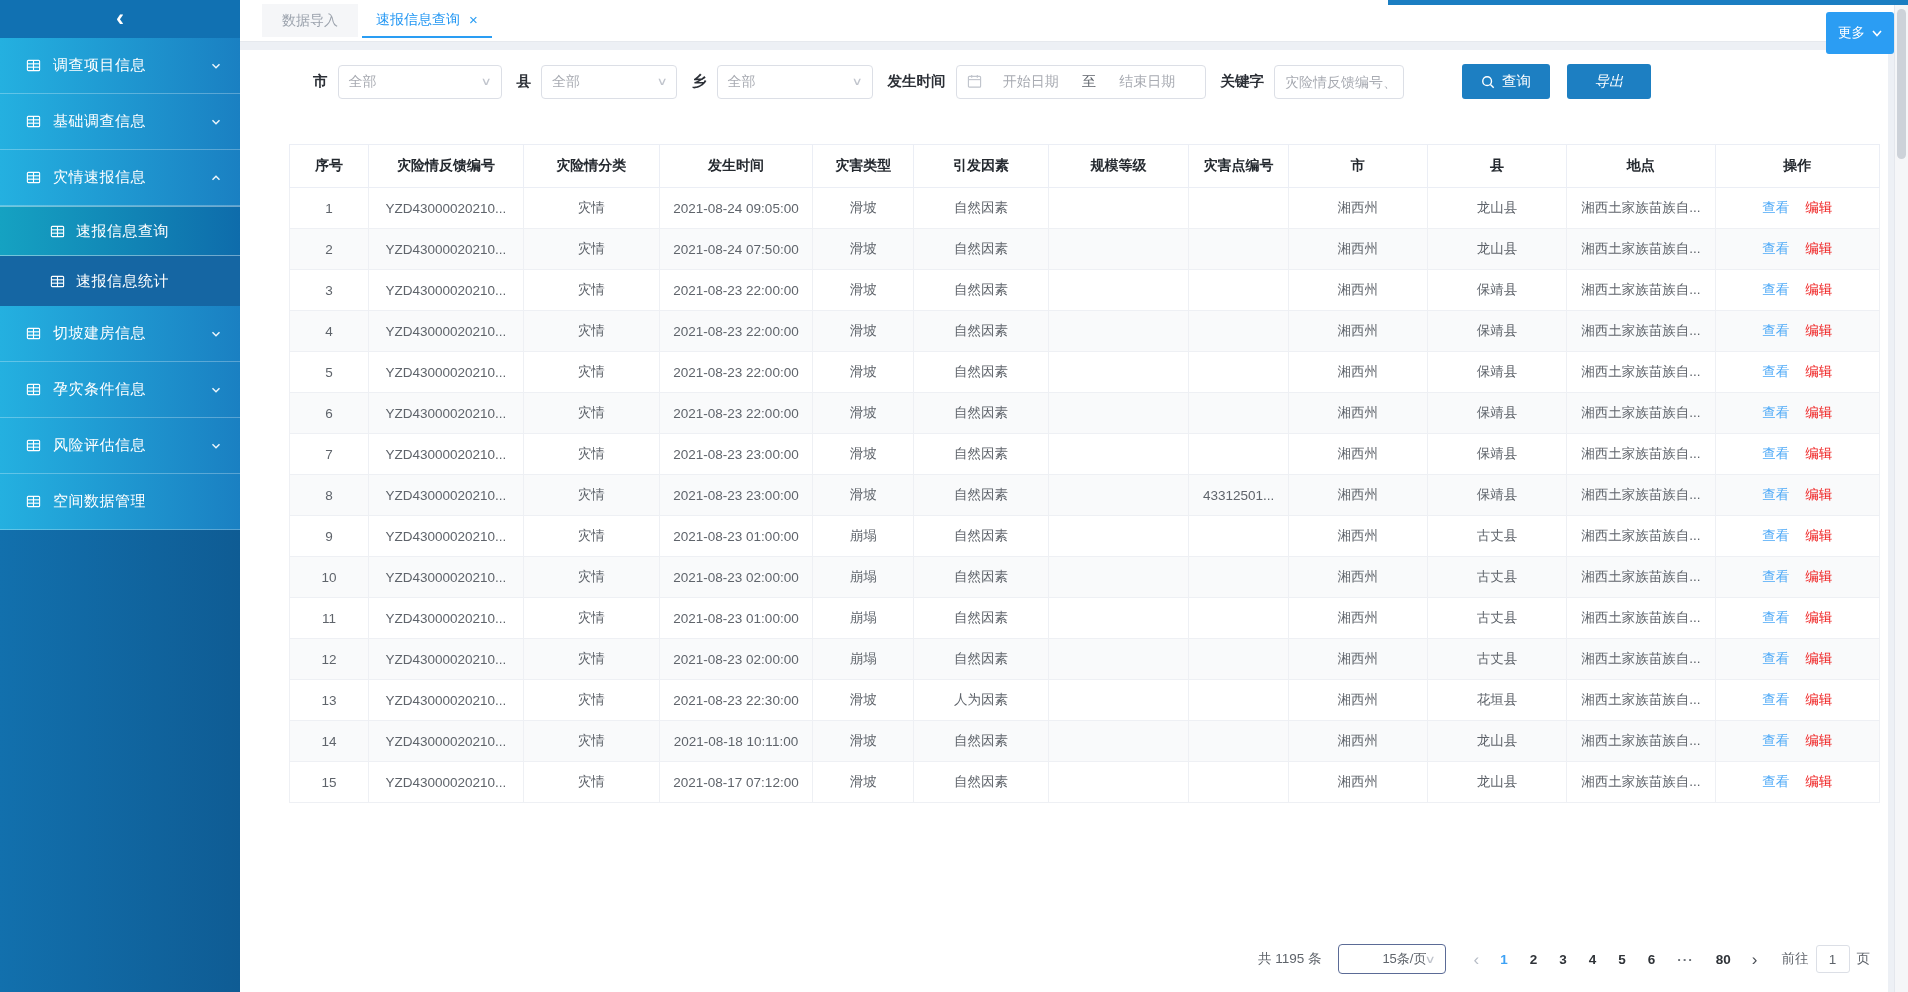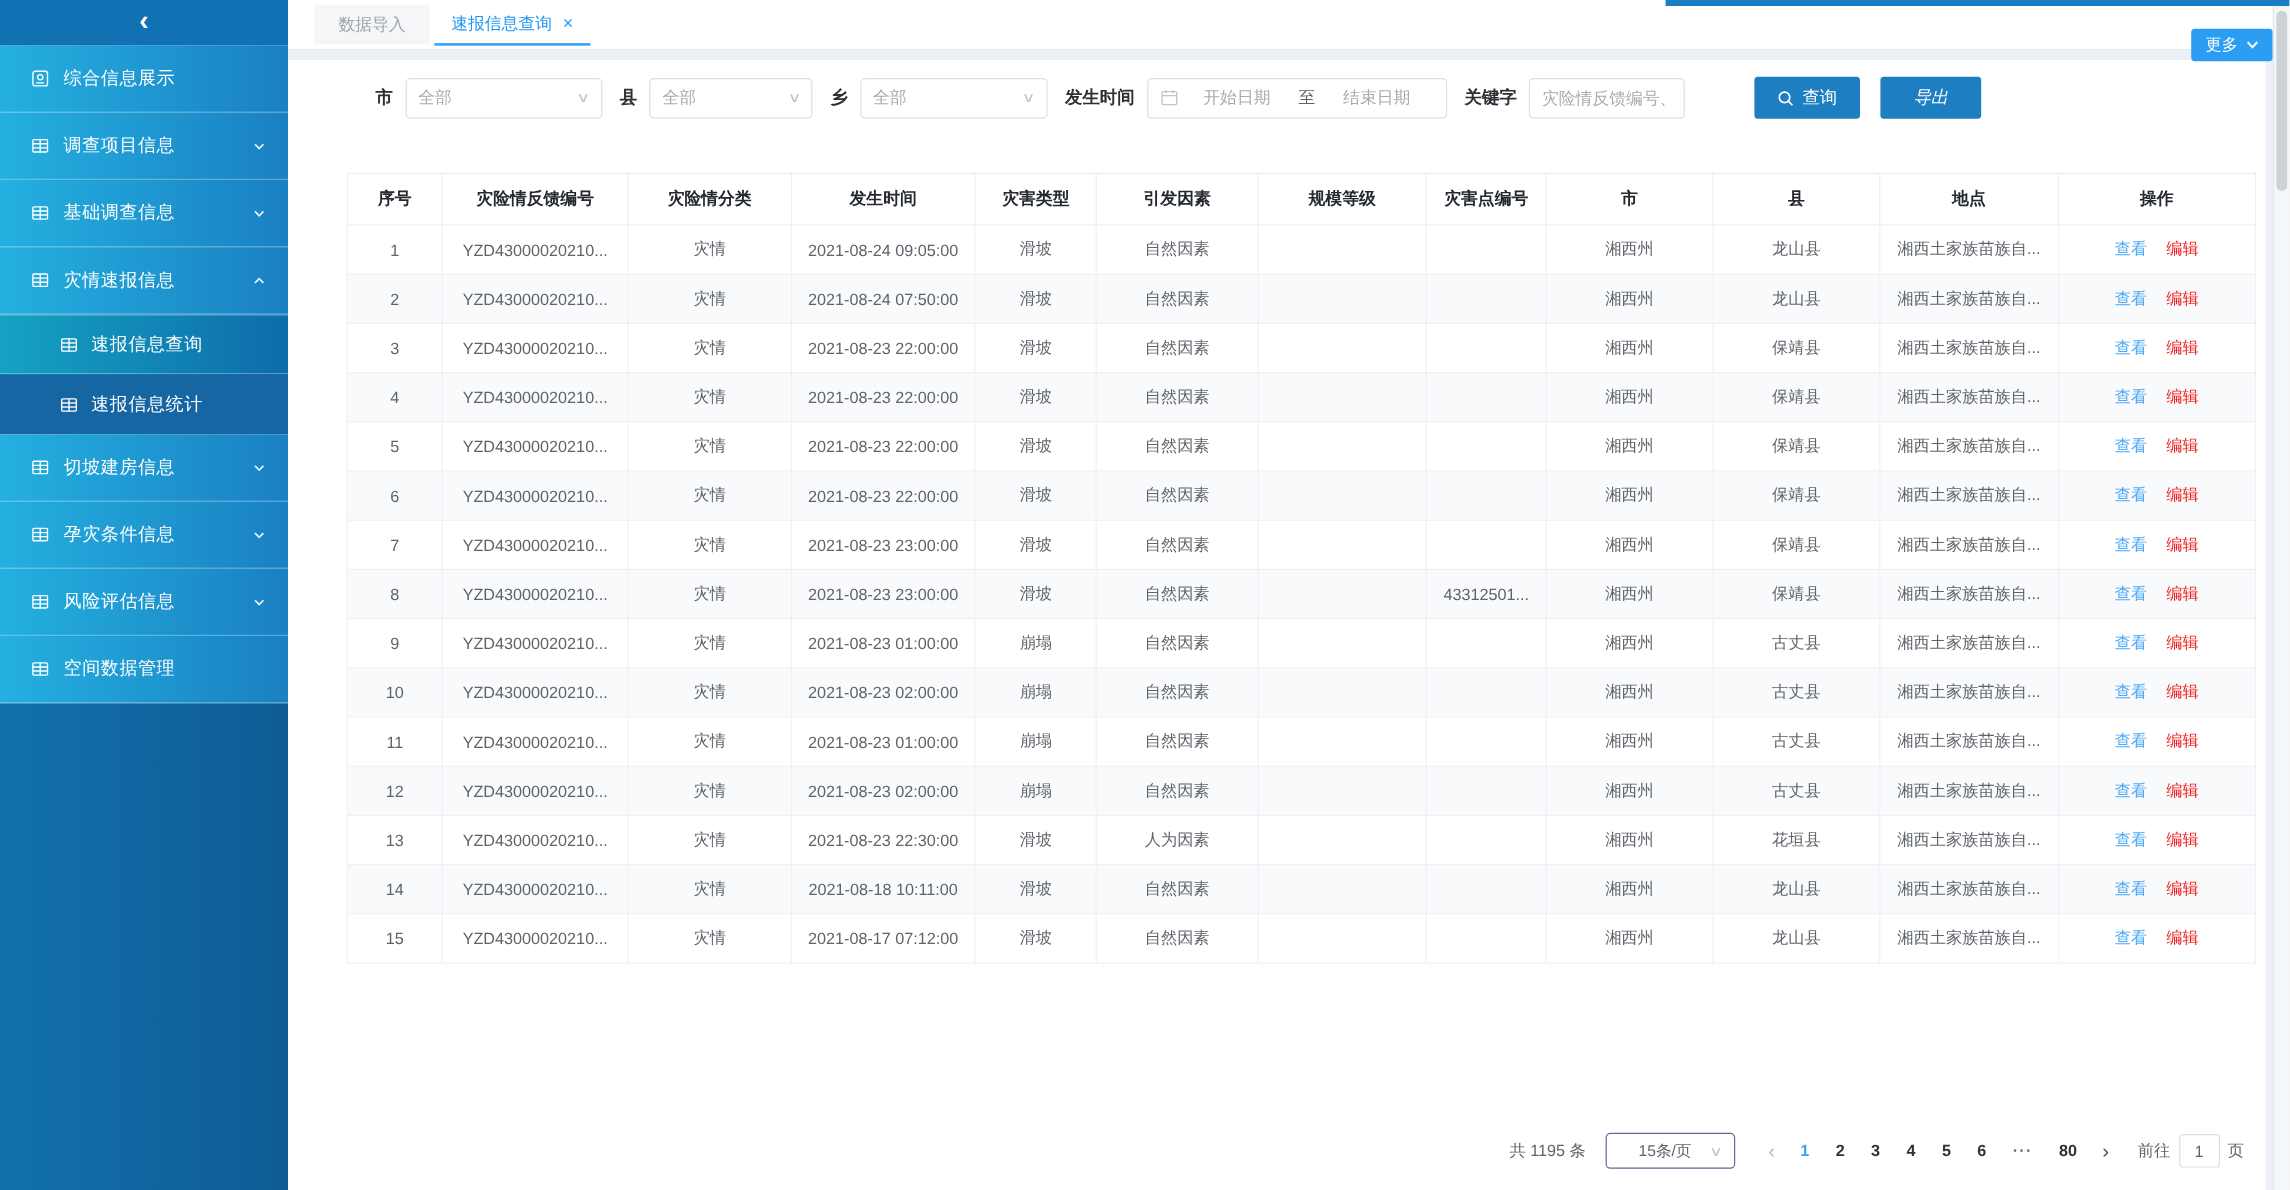--- a/index.html
+++ b/index.html
@@ -27,21 +27,21 @@
 
   
   .main{flex:1;display:flex;flex-direction:column;position:relative;min-width:0;}
   .top-strip{position:absolute;top:0;right:0;width:520px;height:5px;background:#1b7ec2;z-index:5;}
   .tabbar{height:42px;background:#fff;border-bottom:1px solid #e6e9ee;display:flex;align-items:center;
     padding-left:22px;position:relative;box-sizing:border-box;}
   .tab{height:33px;display:flex;align-items:center;font-size:14px;padding:0 20px;cursor:pointer;}
   .tab.inactive{background:#f5f6f8;color:#9ca3ad;margin-right:4px;}
   .tab.active{background:#fff;color:#2196f3;border-bottom:2px solid #2a9df3;padding:0 14px;gap:9px;}
   .tab-close{color:#2a9df3;font-size:15px;line-height:1;cursor:pointer;}
-  .more-btn{position:absolute;right:14px;top:24px;height:27px;padding:0 12px;background:#2b9df3;color:#fff;
+  .more-btn{position:absolute;right:14px;top:12px;height:42px;padding:0 12px;background:#2b9df3;color:#fff;
     border:none;border-radius:3px;font-size:13.5px;display:flex;align-items:center;gap:7px;cursor:pointer;
     font-family:inherit;}
   .content{flex:1;background:#edf0f5;padding:8px 20px 0 0;display:flex;min-height:0;}
   .card{flex:1;background:#fff;display:flex;flex-direction:column;padding:6px 8px 0 49px;box-sizing:border-box;min-width:0;}
   .scrollbar{position:absolute;right:0;top:5px;bottom:0;width:13px;background:#f5f6f8;border-left:1px solid #e4e7ed;}
   .scroll-thumb{width:9px;margin:4px auto 0;height:150px;background:#cdd2d9;border-radius:5px;}
 
   
   .filters{display:flex;align-items:center;margin:8px 0 0 24px;flex-wrap:nowrap;}
   .flabel{font-size:14.5px;font-weight:700;color:#2b2f36;margin-right:10px;white-space:nowrap;}
@@ -76,21 +76,21 @@
   .op-link{text-decoration:none;font-size:13.5px;margin:0 8px;cursor:pointer;}
   .op-view{color:#4da9f7;}
   .op-edit{color:#ef2020;}
 
   .spacer{flex:1;}
 
   
   .pagination{display:flex;align-items:center;justify-content:flex-end;padding:0 10px 18px 0;}
   .pg-total{color:#5f646b;font-size:13.5px;margin-right:16px;}
   .pg-size{width:108px;height:30px;border:1px solid #5b6b96;margin-right:18px;}
-  .pg-size .ph{color:#5f646b;text-align:center;font-size:13px;}
+  .pg-size .ph{color:#5f646b;text-align:right;font-size:13px;}
   .pg-arrow{font-size:17px;margin:0 10px;cursor:pointer;line-height:1;}
   .pg-prev{color:#b6bcc6;}
   .pg-next{color:#4a4f56;}
   .pg-num{font-size:13.5px;font-weight:600;color:#2f3338;margin:0 11px;cursor:pointer;}
   .pg-num.active{color:#3ea2f5;}
   .pg-dots{color:#6a6f76;letter-spacing:1px;cursor:default;}
   .goto-label{color:#5f646b;font-size:13.5px;margin-left:14px;}
   .goto-label.unit{margin-left:0;}
   .goto-input{width:34px;height:28px;border:1px solid #dcdfe6;border-radius:3px;text-align:center;
     font-size:13.5px;color:#5f646b;margin:0 7px;outline:none;box-sizing:border-box;font-family:inherit;}
@@ -98,30 +98,20 @@
 </head>
 <body>
 
 <div class="app">
 
   <aside class="sidebar">
     <div class="collapse-bar">
       <span class="collapse-glyph">‹</span>
     </div>
     <nav class="side-nav" id="side-nav">
-        <div class="side-item">
-          <span class="mi">
-            <svg width="15" height="15" viewBox="0 0 16 16" fill="none" stroke="#fff" stroke-width="1.2">
-              <rect x="1.5" y="1.5" width="13" height="13" rx="2"></rect>
-              <circle cx="8" cy="6.8" r="2.3"></circle>
-              <line x1="4.5" y1="11.8" x2="11.5" y2="11.8"></line>
-            </svg>
-          </span>
-          <span class="lbl">综合信息展示</span>
-        </div>
         <div class="side-item">
           <span class="mi">
             <svg width="15" height="15" viewBox="0 0 16 16" fill="none" stroke="#fff" stroke-width="1.2">
               <rect x="1.5" y="2.5" width="13" height="11" rx="1"></rect>
               <line x1="8" y1="2.5" x2="8" y2="13.5"></line>
               <line x1="1.5" y1="6.2" x2="14.5" y2="6.2"></line>
               <line x1="1.5" y1="9.8" x2="14.5" y2="9.8"></line>
             </svg>
           </span>
           <span class="lbl">调查项目信息</span>

